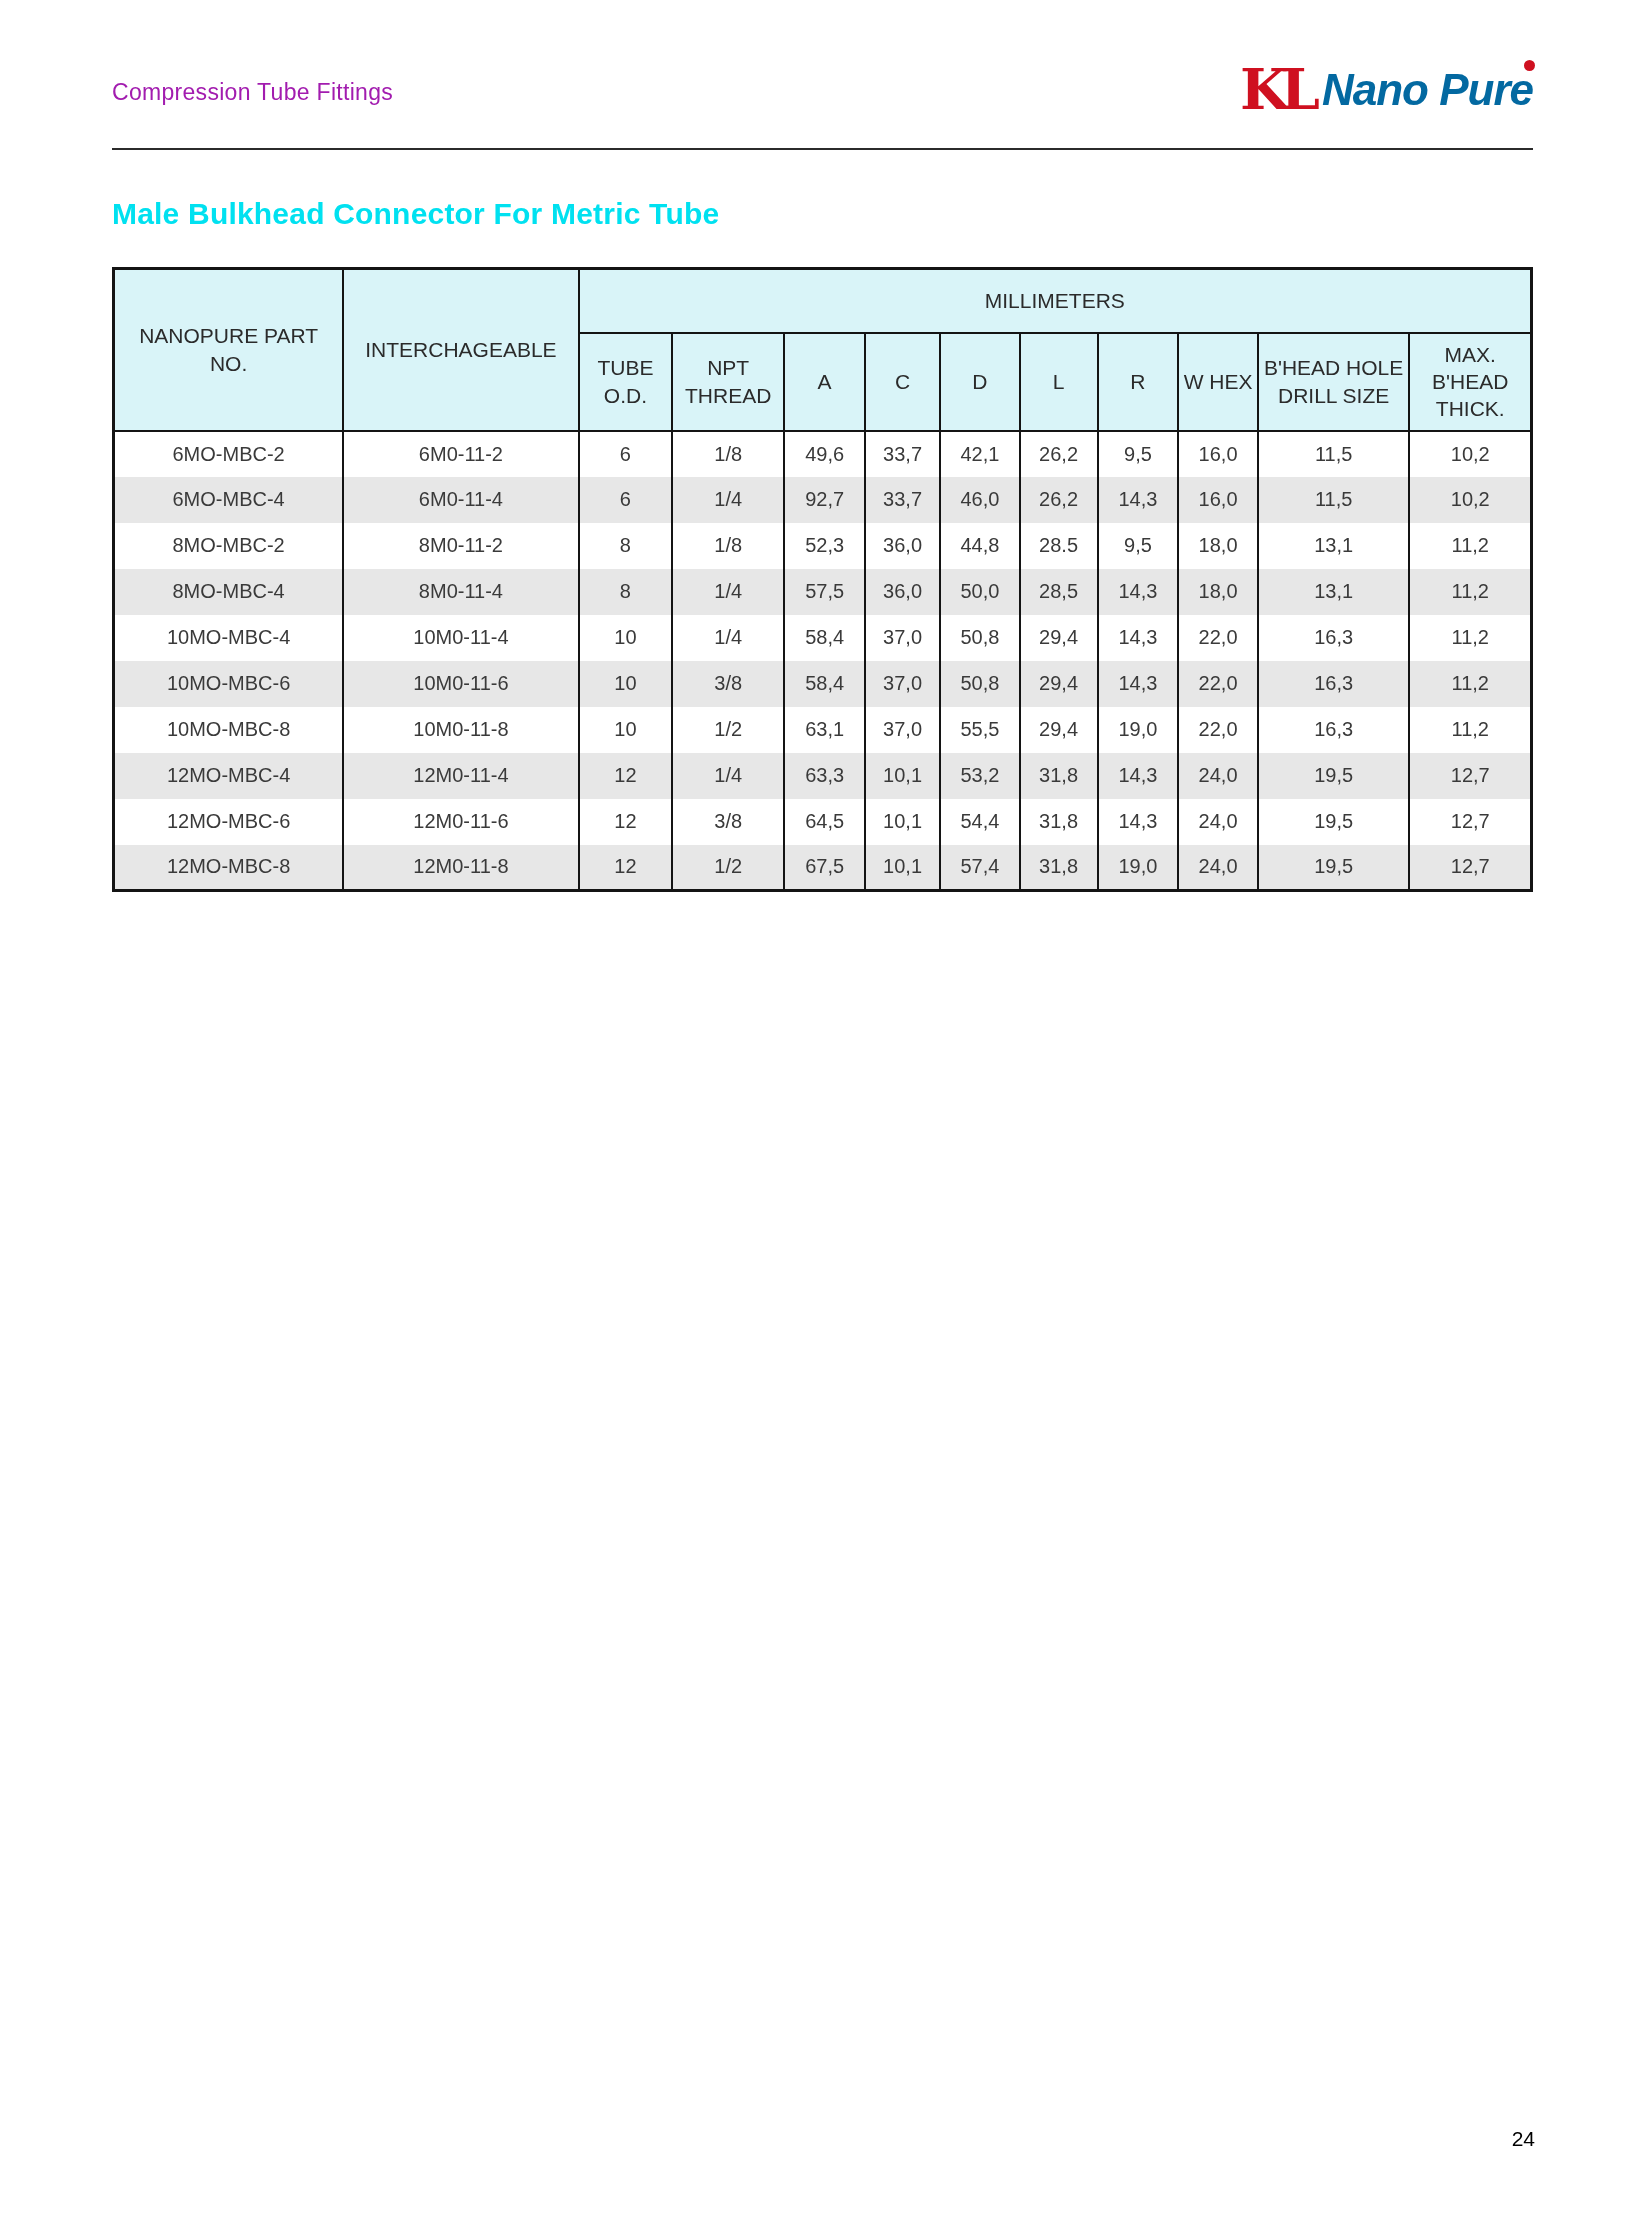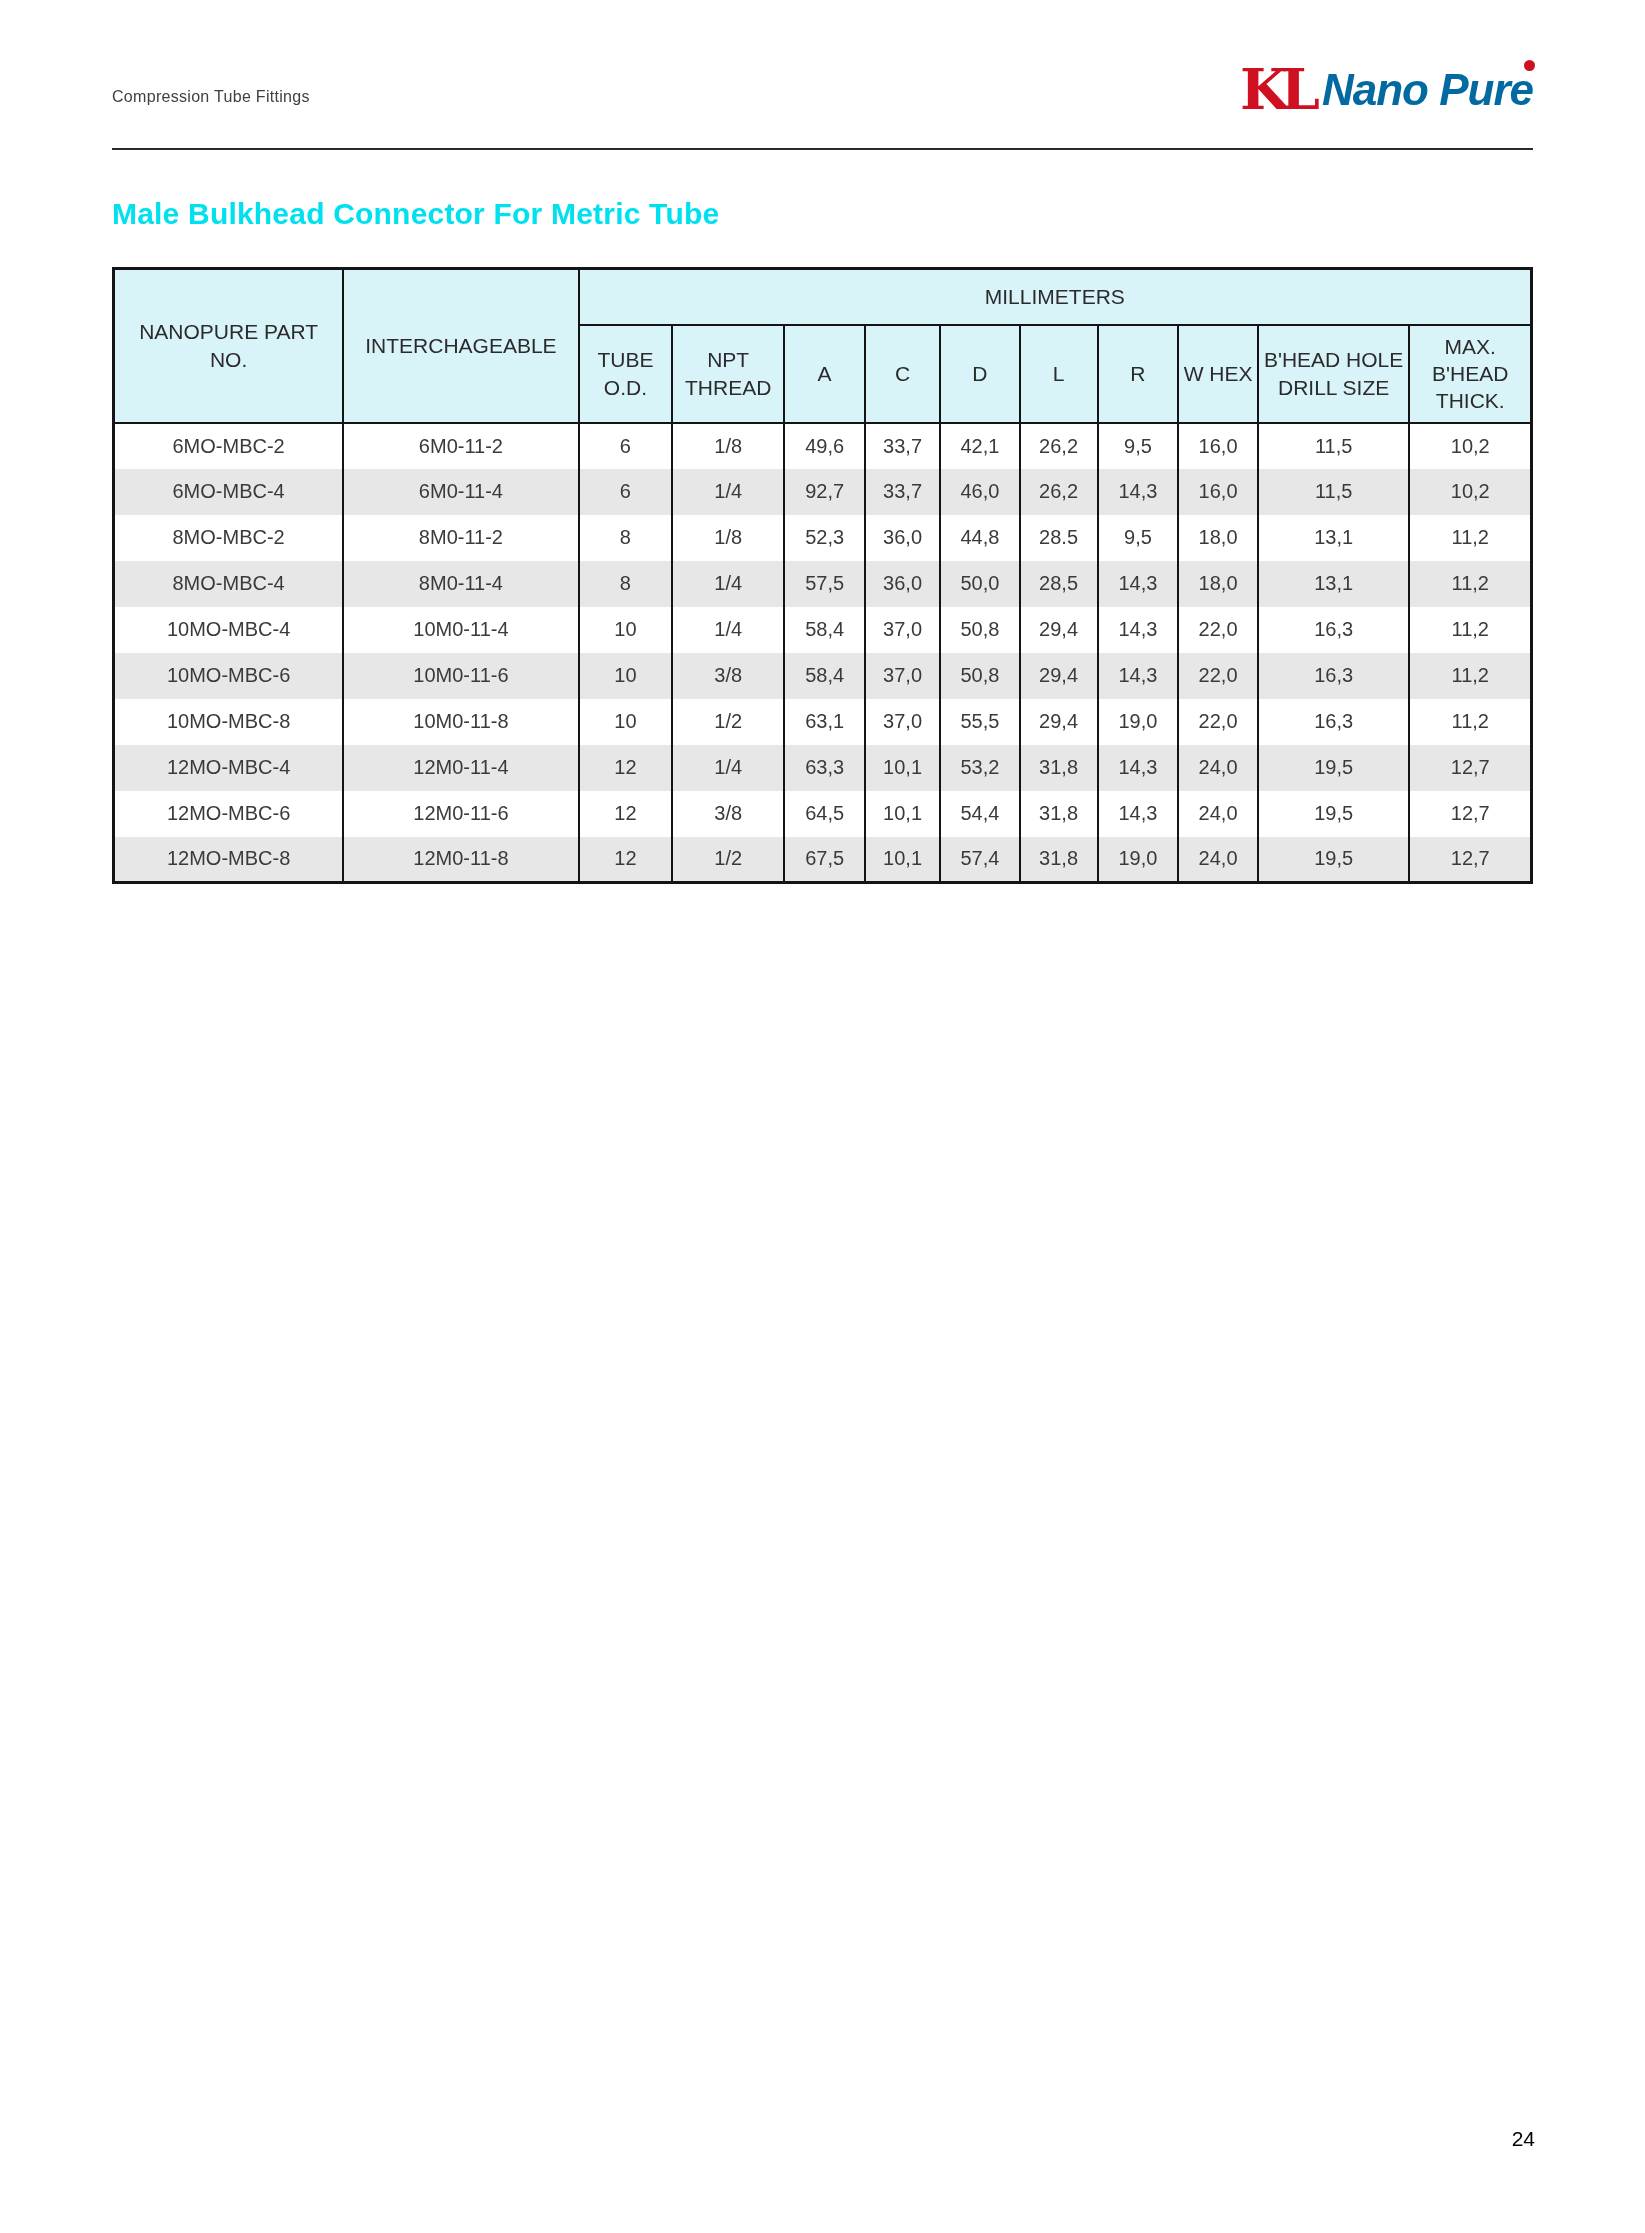--- a/index.html
+++ b/index.html
@@ -11,21 +11,21 @@
     font-family:"Liberation Sans", sans-serif;
     color:#3a3a3a;
   }
 
   
   .doc-header {
     position:absolute; left:112px; top:44px; width:1421px; height:70px;
     display:flex; align-items:flex-end; justify-content:space-between;
   }
   .doc-title {
-    font-size:16px; color:#404040; letter-spacing:0.3px; padding-bottom:8px;
+    font-size:23px; color:#a21caf; letter-spacing:0.3px; padding-bottom:8px;
   }
   .brand {
     display:flex; align-items:flex-end; position:relative;
   }
   .logo-mark {
     font-size:56px; font-weight:800; color:#cf1020; letter-spacing:-8px;
     line-height:0.9; font-family:"DejaVu Serif", serif; position:relative; padding-right:10px;
   }
   .logo-dot {
     position:absolute; top:-4px; right:-2px; width:11px; height:11px;
@@ -56,21 +56,21 @@
     background:#d9f4f8;
     border:2px solid #141414;
     font-weight:400;
     font-size:21px;
     color:#2b2b2b;
     text-align:center;
     vertical-align:middle;
     line-height:1.3;
     padding:2px 4px;
   }
-  th.group-head { height:56px; font-size:22px; }
+  th.group-head { height:64px; font-size:22px; }
   tr.subhead th { height:98px; }
   table.spec td {
     border-left:2px solid #141414;
     border-right:2px solid #141414;
     border-top:none; border-bottom:none;
     height:46px;
     text-align:center;
     vertical-align:middle;
     font-size:20px;
     color:#3a3a3a;

